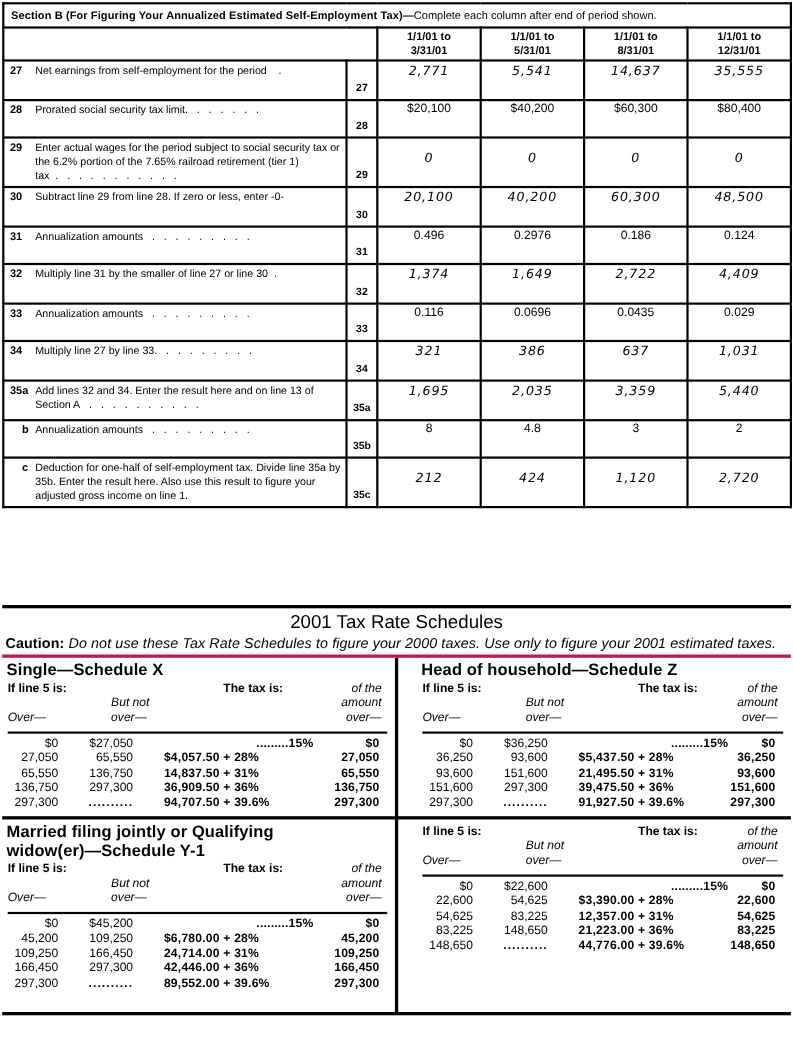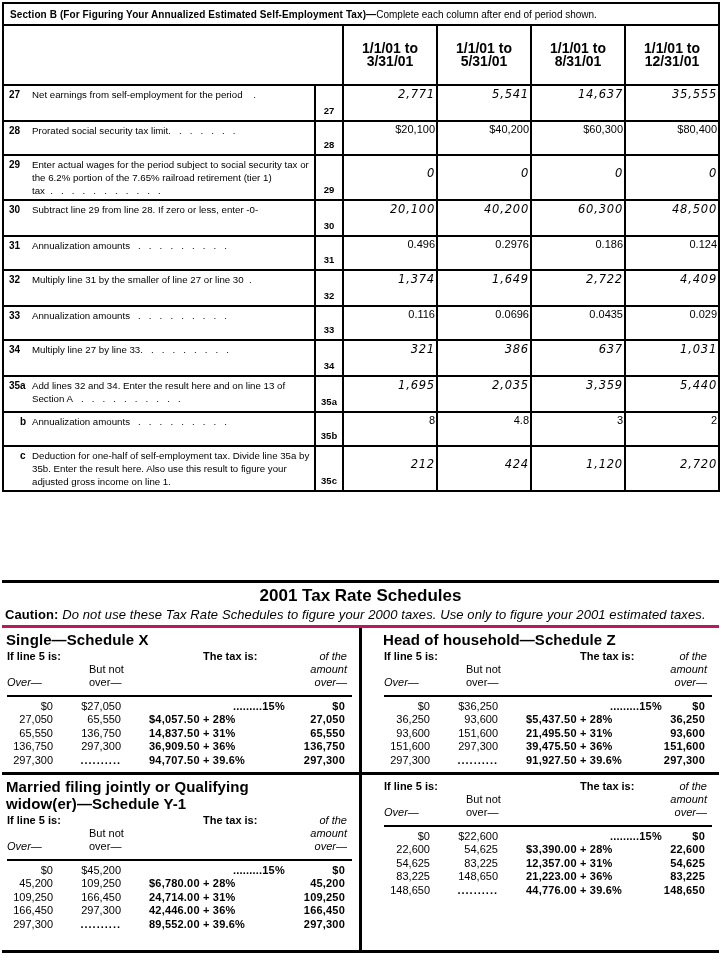--- a/index.html
+++ b/index.html
@@ -8,46 +8,46 @@
   .page{padding:2px 2px 0 2px;}
 
   
   .page-title{font-weight:bold;font-size:13px;padding:1px 0 5px 1px;letter-spacing:0.1px;}
 
   
   table.ws{border-collapse:collapse;table-layout:fixed;width:716px;}
   table.ws td{border:2px solid #000;overflow:hidden;}
   td.sec-hdr{font-size:10px;padding:4px 4px 3px 6px;height:13px;}
   td.sec-hdr b{letter-spacing:0.1px;}
-  tr.period-hdr td{font-weight:bold;font-size:14px;text-align:center;line-height:13px;padding:16px 0;}
+  tr.period-hdr td{font-weight:bold;font-size:10px;text-align:center;line-height:13px;padding:1px 0;}
   td.c1{padding:2px 2px 2px 0;vertical-align:top;font-size:9.7px;line-height:13px;}
   .rowlab{display:flex;}
   .num{flex:none;width:28px;padding-left:5px;font-weight:bold;font-size:10px;box-sizing:border-box;}
   tr.sub .num{padding-left:16px;}
   .lbl{flex:1;padding-right:1px;}
   td.ref{font-weight:bold;font-size:9.5px;text-align:center;vertical-align:bottom;padding:0 0 4px 0;}
-  td.val{text-align:right;vertical-align:bottom;font-size:11px;padding-bottom:19px;}
+  td.val{text-align:center;vertical-align:bottom;font-size:11px;padding-bottom:19px;}
   tr.hand td.val{font-style:italic;font-family:"DejaVu Sans",sans-serif;font-size:11.5px;letter-spacing:0.8px;}
   tr.h21{height:21px;} tr.h35{height:34px;} tr.h44{height:43px;} tr.h46{height:45px;}
 
   
   .trs{margin-top:88px;border-top:3px solid #000;}
-  .trs-title{text-align:center;font-weight:bold;font-size:17px;padding:3px 0 1px 0;}
+  .trs-title{text-align:center;font-weight:normal;font-size:17px;padding:3px 0 1px 0;}
   .trs-caution{font-size:13px;padding:0 0 3px 3px;border-bottom:3px solid #be185d;letter-spacing:0.1px;}
   .trs-caution .cap{font-weight:bold;}
   .trs-caution .ital{font-style:italic;}
   .trs-grid{display:grid;grid-template-columns:357px 1fr;grid-template-rows:147px 175px;border-bottom:3px solid #000;}
   .quad{box-sizing:border-box;padding:3px 0 0 3px;overflow:hidden;}
   .quad.qr{border-left:3px solid #000;padding-left:20px;}
   .quad.qt{border-bottom:3px solid #000;}
   .q-title{font-weight:bold;font-size:15px;line-height:17px;padding-left:1px;letter-spacing:0.1px;}
   .q-hdr{position:relative;height:44px;font-size:11px;margin-top:2px;}
   .h-ifline{position:absolute;left:2px;top:0;font-weight:bold;}
   .h-taxis{position:absolute;left:198px;top:0;font-weight:bold;text-align:center;}
-  .h-butnot{position:absolute;left:84px;top:13px;line-height:13px;}
+  .h-butnot{position:absolute;left:96px;top:13px;font-style:italic;line-height:13px;}
   .h-over{position:absolute;left:2px;top:26px;font-style:italic;}
   .h-ofamt{position:absolute;right:12px;top:0;font-style:italic;text-align:right;line-height:13px;}
   .q-rule{border-top:2.5px solid #000;margin:1px 7px 3px 2px;}
   .q-rows{font-size:11px;}
   .q-row{display:grid;grid-template-columns:48px 68px 156px 1fr;line-height:13.4px;}
   .qc1{text-align:right;}
   .qc2{text-align:right;}
   .qc2.dots{font-weight:bold;letter-spacing:1px;}
   .qc3{font-weight:bold;padding-left:28px;letter-spacing:0.2px;}
   .qc3.first{padding-left:96px;margin-left:16px;}

